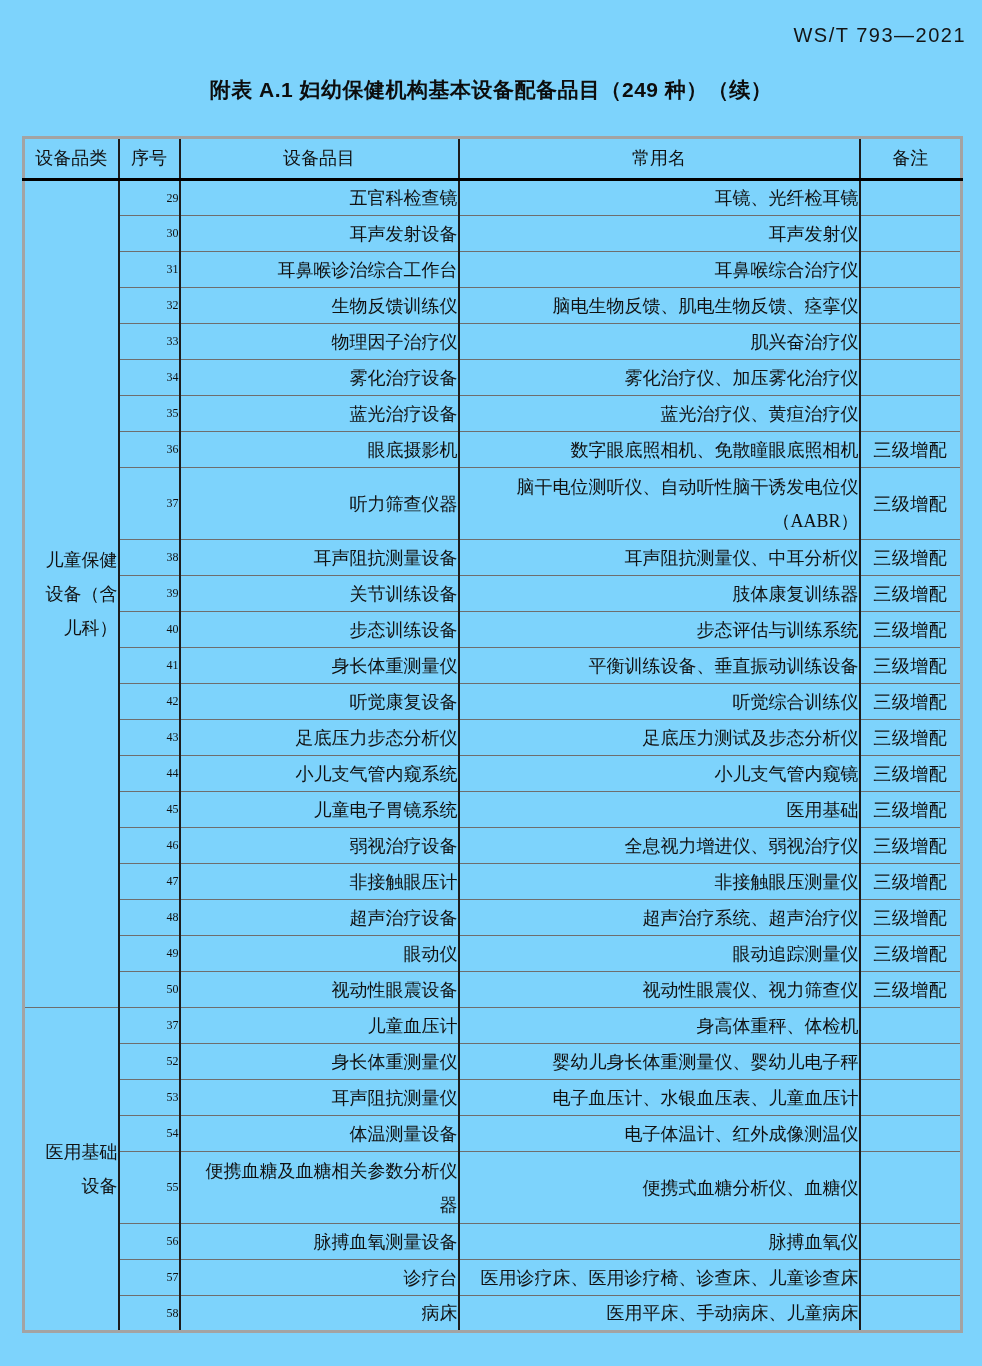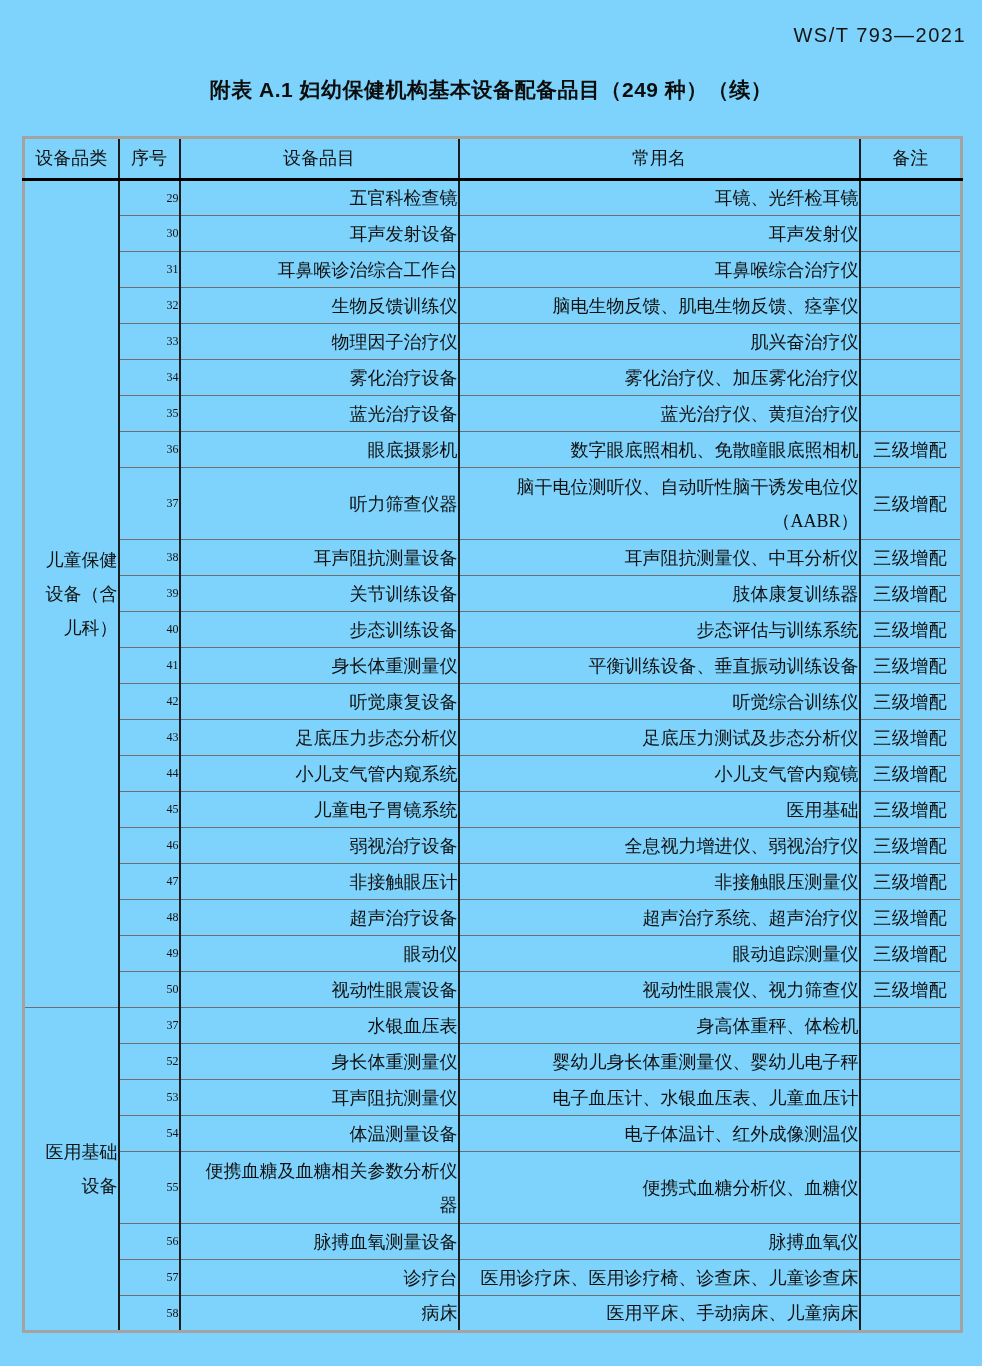--- a/index.html
+++ b/index.html
@@ -266,21 +266,21 @@
           <tr>
             <td class="serial-cell">50</td>
             <td class="item-cell">视动性眼震设备</td>
             <td class="common-name-cell">视动性眼震仪、视力筛查仪</td>
             <td class="remark-cell">三级增配</td>
           </tr>
           <tr class="group-start">
             <td rowspan="8" class="category-cell">医用基础
 设备</td>
             <td class="serial-cell">37</td>
-            <td class="item-cell">水银血压表</td>
+            <td class="item-cell">儿童血压计</td>
             <td class="common-name-cell">身高体重秤、体检机</td>
             <td class="remark-cell"></td>
           </tr>
           <tr>
             <td class="serial-cell">52</td>
             <td class="item-cell">身长体重测量仪</td>
             <td class="common-name-cell">婴幼儿身长体重测量仪、婴幼儿电子秤</td>
             <td class="remark-cell"></td>
           </tr>
           <tr>

